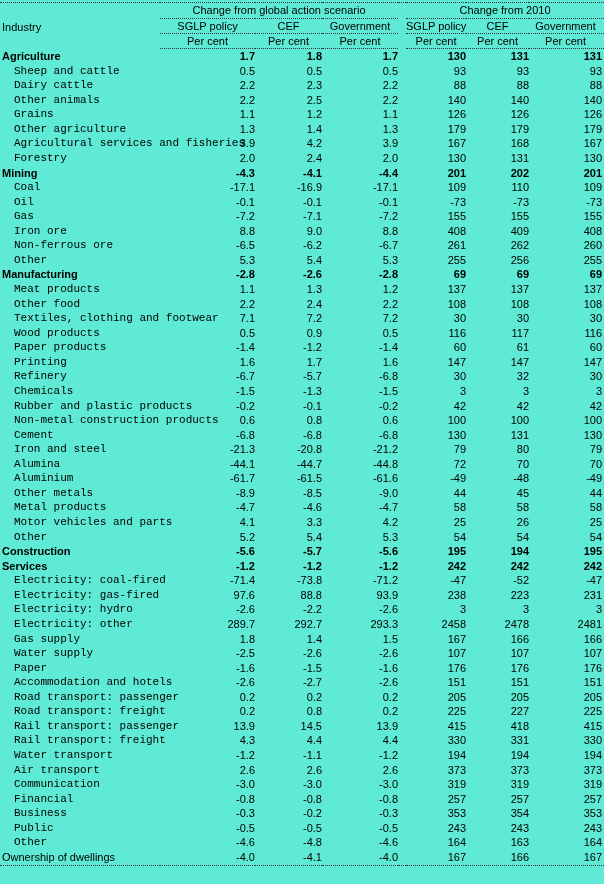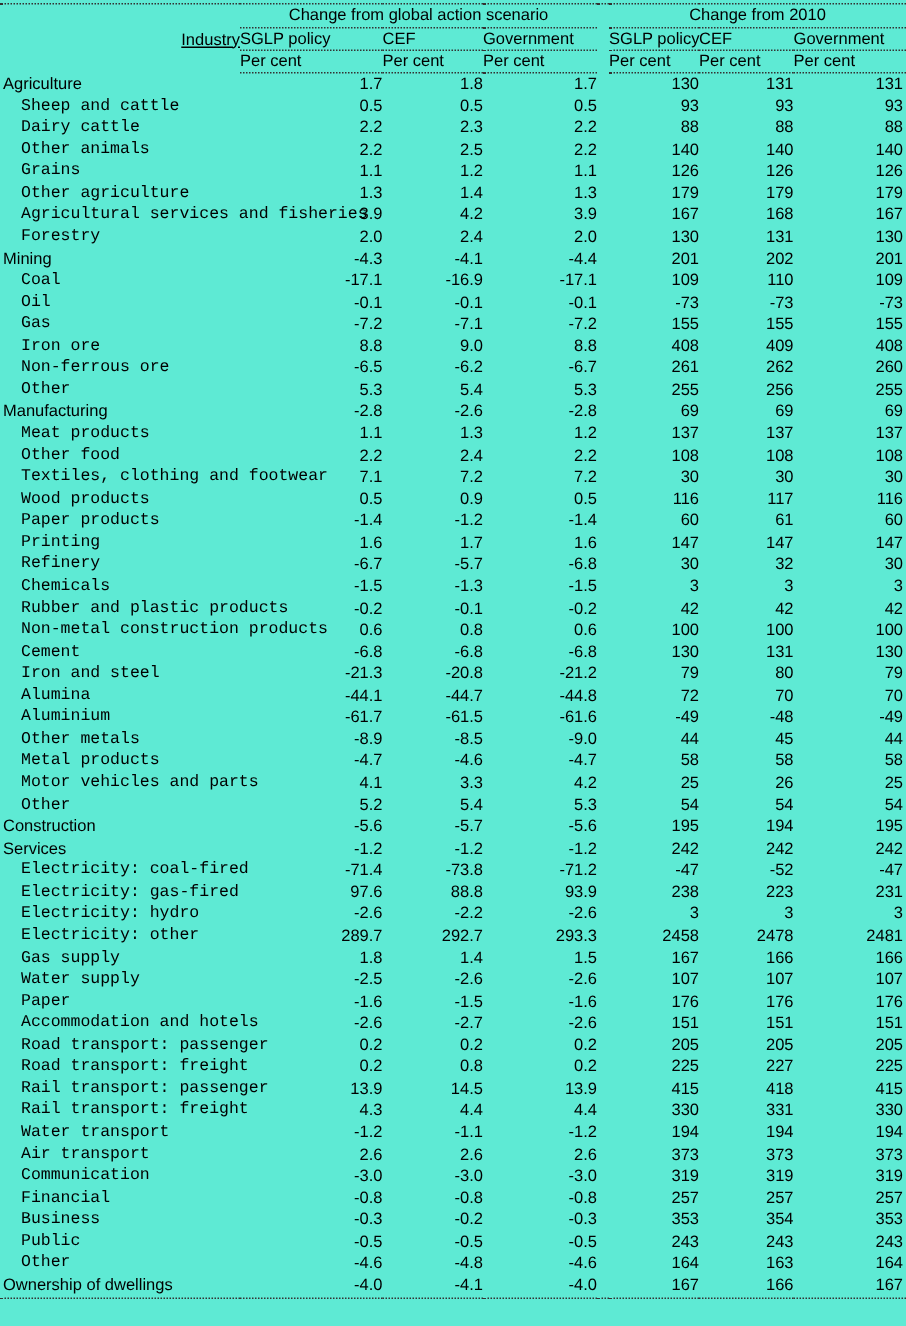--- a/index.html
+++ b/index.html
@@ -26,28 +26,28 @@
   }
   td {
     padding: 0;
     vertical-align: bottom;
     overflow: visible;
   }
   thead td { line-height: 14px; white-space: nowrap; }
   thead tr.group-row td { line-height: 15px; }
   .group-label { text-align: center; }
   .bline { border-bottom: 1px dotted #333; }
-  .industry-head { text-align: right; padding-left: 2px; text-decoration: underline; }
-  .colhead, .unit { text-align: left; }
+  .industry-head { text-align: left; padding-left: 2px; }
+  .colhead, .unit { text-align: center; }
   tbody td { line-height: 14.56px; white-space: nowrap; }
   td.label { text-align: left; padding-left: 2px; }
   td.label.indent { padding-left: 14px; font-family: Liberation Mono, monospace; }
   td.num { text-align: right; }
   td.num:last-child, thead td.rightpad { padding-right: 2px; }
-  tr.section td { font-weight: normal; }
+  tr.section td { font-weight: bold; }
 </style>
 </head>
 <body>
 
 <div class="page">
   <table class="industry-table">
     <colgroup>
       <col style="width:160px">
       <col style="width:95px">
       <col style="width:67px">

